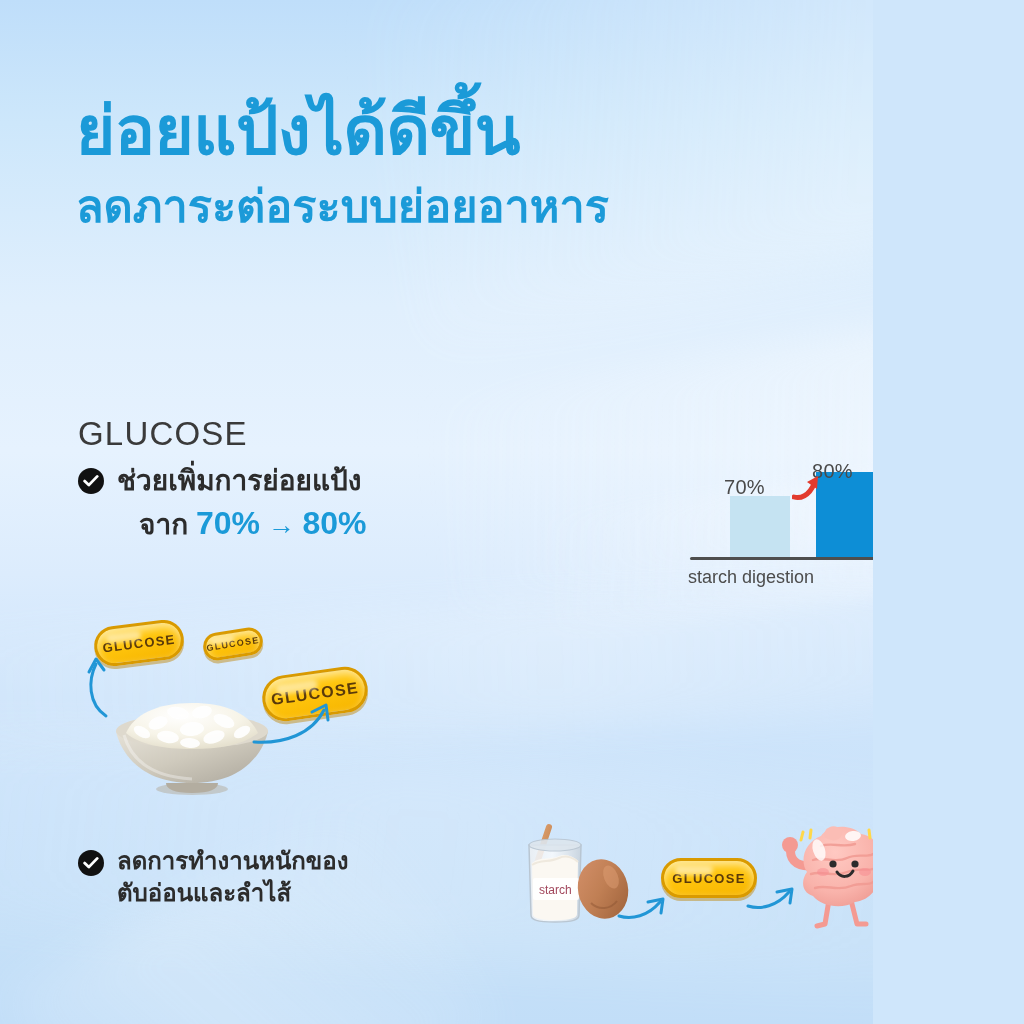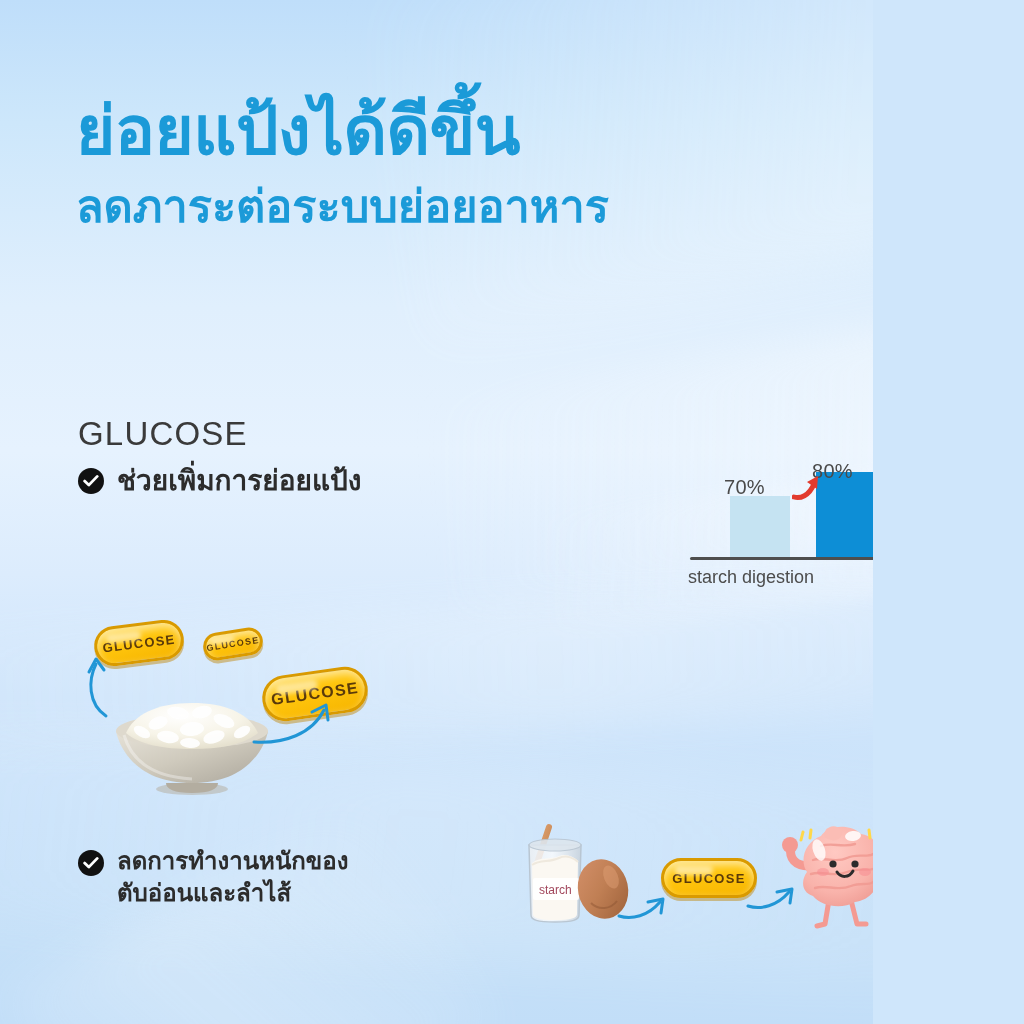--- a/index.html
+++ b/index.html
@@ -144,20 +144,26 @@
     <div class="amylase-title">GLUCOSE</div>
 
     <div class="bullet" id="bullet1">
       <span class="check">
         <svg width="16" height="14" viewBox="0 0 16 14" aria-hidden="true">
           <path d="M1.6 7.1 L5.8 11.1 L14.2 2.4" fill="none" stroke="#ffffff" stroke-width="2.8" stroke-linecap="round" stroke-linejoin="round"></path>
         </svg>
       </span>
       <span class="btxt">
         <span>ช่วยเพิ่มการย่อยแป้ง</span>
+        <span class="line2" style="display:block;">
+          <span>จาก</span>
+          <span class="pct">70%</span>
+          <span class="arrow">→</span>
+          <span class="pct">80%</span>
+        </span>
       </span>
     </div>
   </div>
 
   <div id="chart">
     <div class="bars">
       <div class="bar bar-a" style="height:62px;"></div>
       <div class="bar bar-b" style="height:86px;"></div>
       <div class="bval bval-a">70%</div>
       <div class="bval bval-b">80%</div>

